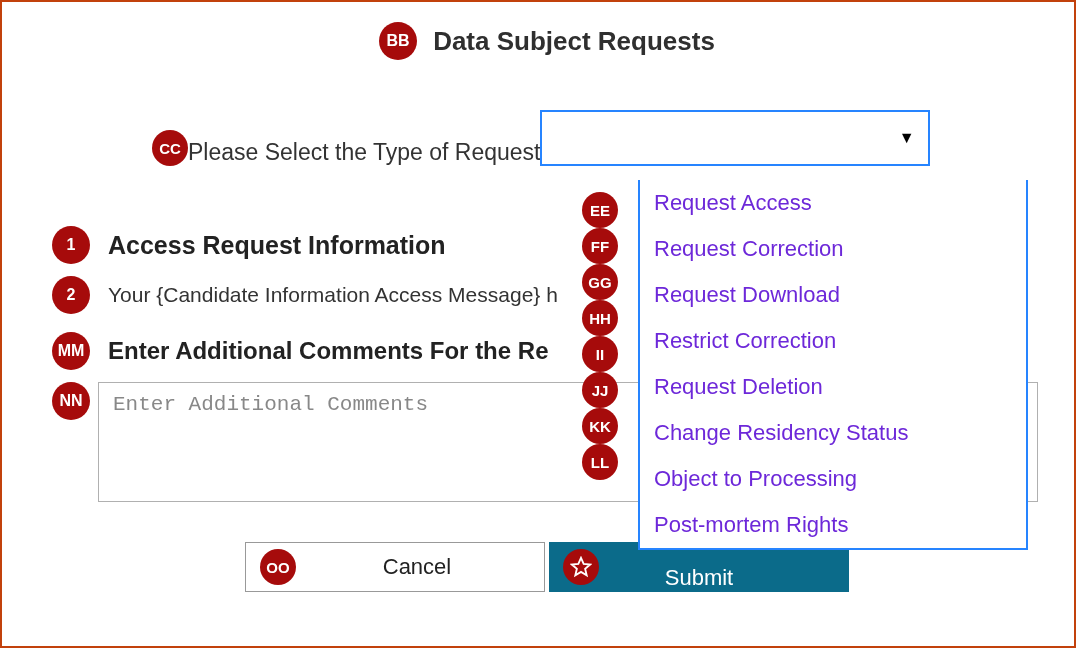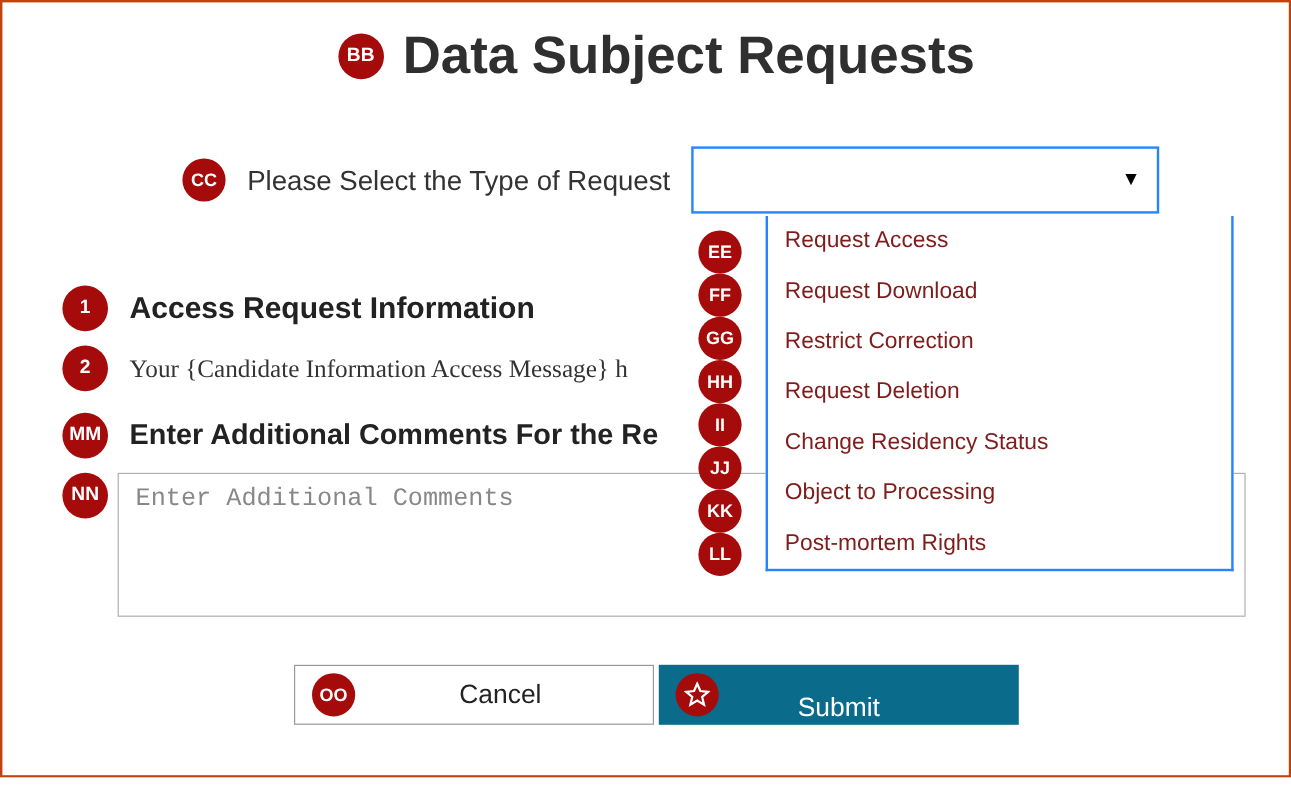--- a/index.html
+++ b/index.html
@@ -32,29 +32,28 @@
 
   .title-row {
     display: flex;
     align-items: center;
     justify-content: center;
     gap: 16px;
     margin-top: 0;
     margin-bottom: 50px;
   }
   .page-title {
-    font-size: 44px;
+    font-size: 26px;
     font-weight: 700;
     color: #2f2f2f;
   }
 
   .select-row {
     display: flex;
-    align-items: center;
-    gap: 18px;
+    align-items: flex-end;
     margin-left: 100px;
     margin-bottom: 40px;
   }
   .select-label {
     font-size: 23px;
     color: #333;
   }
   .select-box {
     position: relative;
     width: 390px;
@@ -81,22 +80,22 @@
     top: 178px;
     left: 636px;
     width: 390px;
     border: 2px solid #2684ff;
     border-top: none;
     background: #fff;
     z-index: 50;
   }
   .dropdown-item {
     padding: 10px 14px;
-    font-size: 19px;
-    color: #7f1d1d;
+    font-size: 22px;
+    color: #6d28d9;
     cursor: pointer;
   }
 
   .badge-col {
     position: absolute;
     left: 580px;
     top: 190px;
     display: flex;
     flex-direction: column;
     z-index: 60;
@@ -112,21 +111,20 @@
     margin-bottom: 12px;
   }
   .section-head {
     font-size: 25px;
     font-weight: 700;
     color: #222;
   }
   .section-sub {
     font-size: 21px;
     color: #333;
-    font-family: Liberation Serif, serif;
   }
   .section-label {
     font-size: 24px;
     font-weight: 600;
     color: #222;
   }
 
   .textarea-wrap {
     display: flex;
     align-items: flex-start;
@@ -209,20 +207,21 @@
     <span class="badge badge-sm">CC</span>
     <span class="select-label">Please Select the Type of Request</span>
     <div class="select-box">
       <span></span>
       <span class="caret">▼</span>
     </div>
   </div>
 
   <div class="dropdown">
     <div class="dropdown-item">Request Access</div>
+    <div class="dropdown-item">Request Correction</div>
     <div class="dropdown-item">Request Download</div>
     <div class="dropdown-item">Restrict Correction</div>
     <div class="dropdown-item">Request Deletion</div>
     <div class="dropdown-item">Change Residency Status</div>
     <div class="dropdown-item">Object to Processing</div>
     <div class="dropdown-item">Post-mortem Rights</div>
   </div>
 
   <div class="badge-col">
     <span class="badge badge-sm">EE</span>

